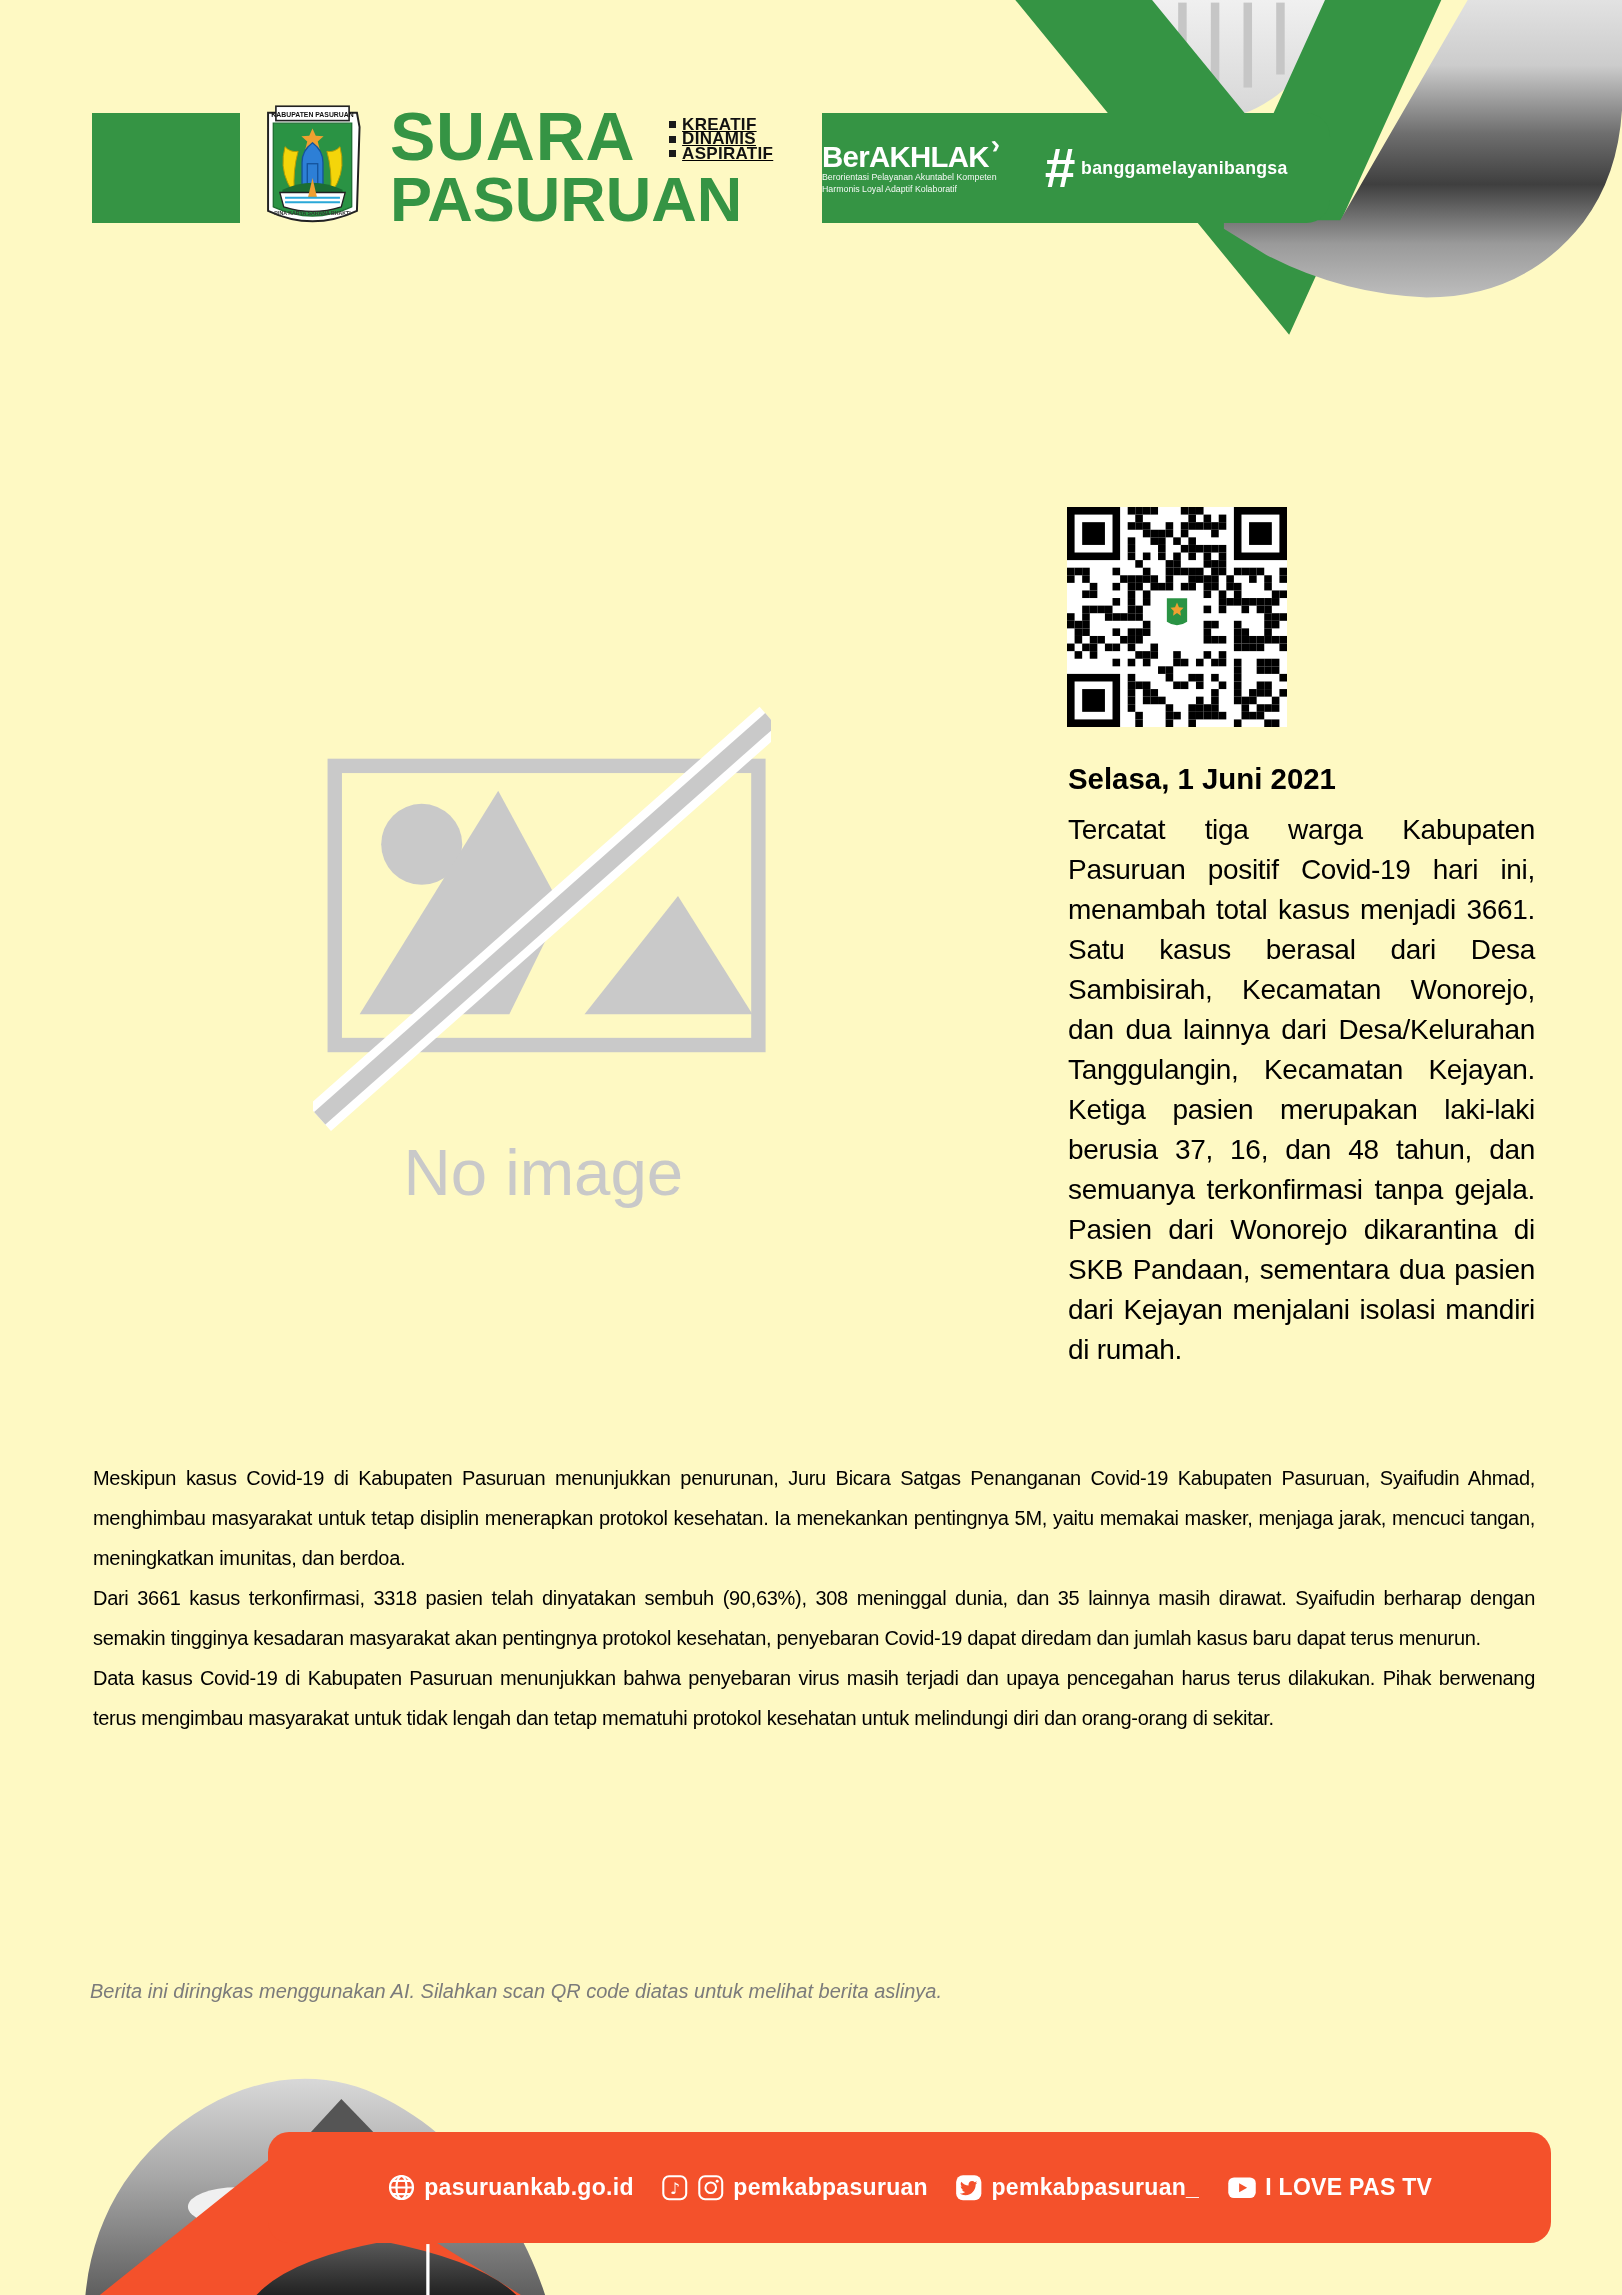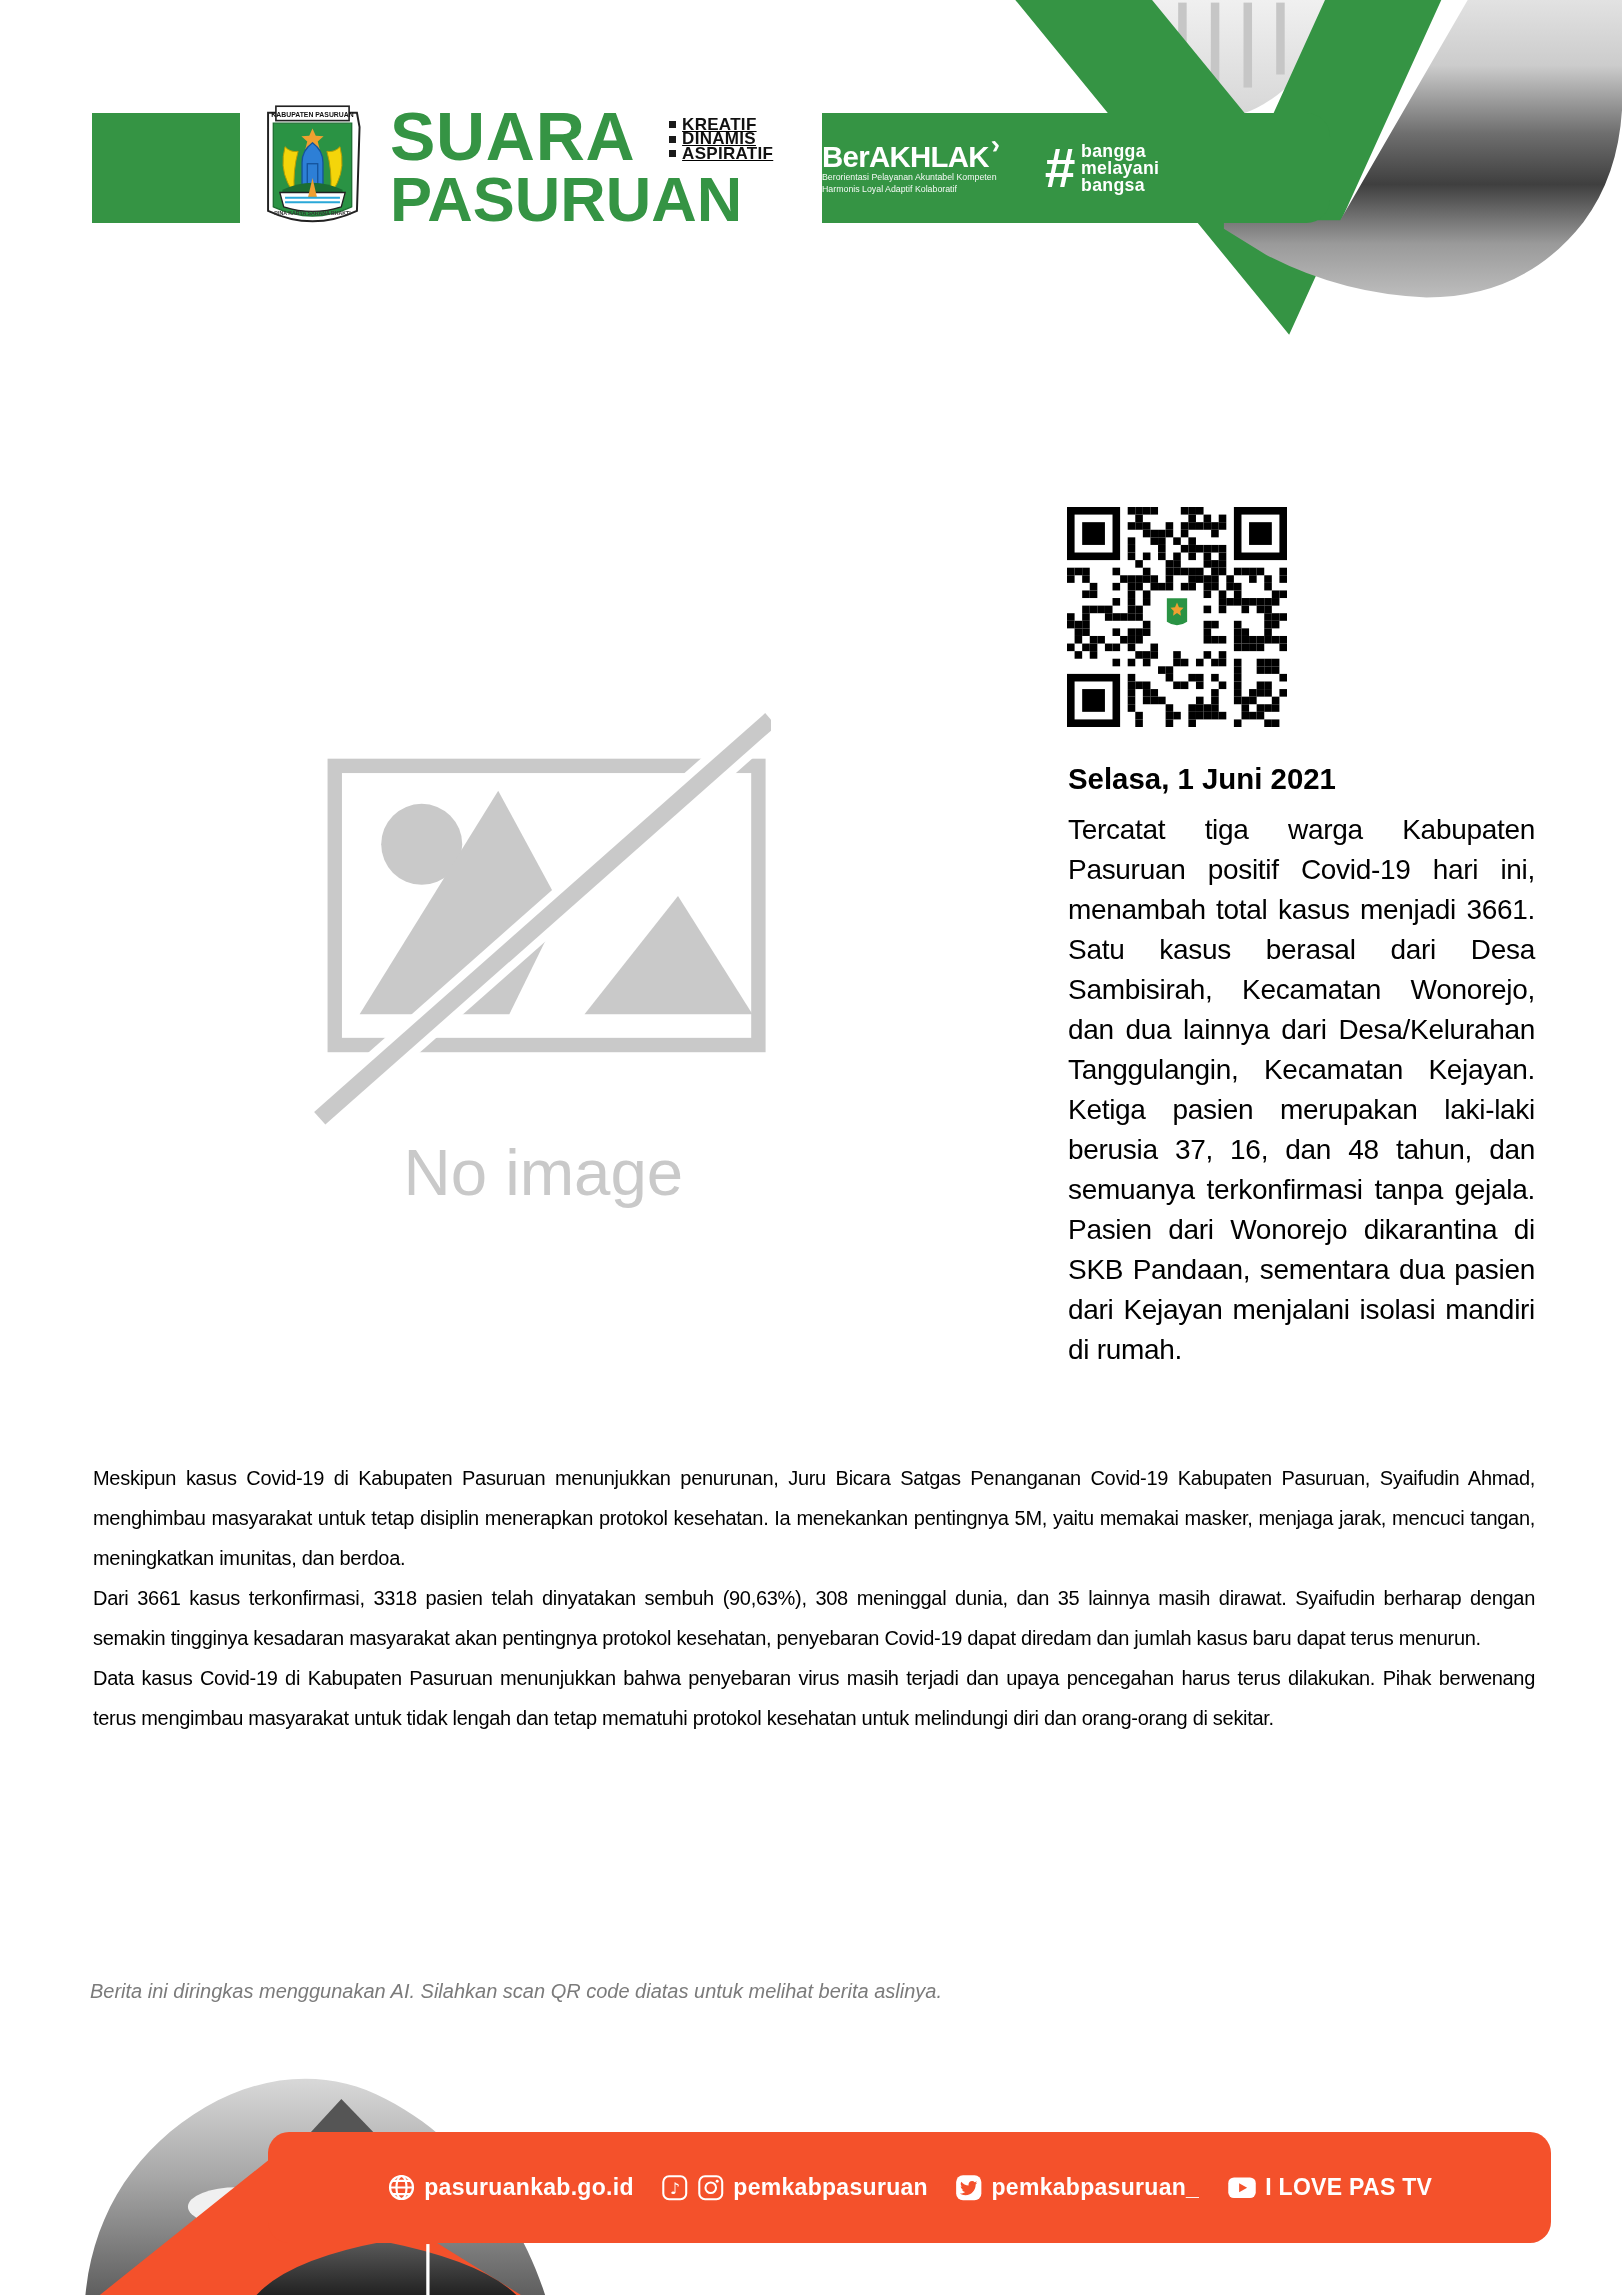--- a/index.html
+++ b/index.html
@@ -1,17 +1,17 @@
 <!DOCTYPE html>
 <html style="font-size:10.5px"><head>
 <meta charset="utf-8">
 <style>
   html,body{margin:0;padding:0;background:#e8e8e8;}
   .page{
-    position:relative;width:1623px;height:2295px;background:#ffffff;
+    position:relative;width:1623px;height:2295px;background:#fef9c3;
     overflow:hidden;font-family:"Liberation Sans",sans-serif;margin:0 auto;
   }
   .abs{position:absolute;}
 
   
   .green-block{left:92px;top:113px;width:148px;height:110px;background:#359444;}
   .shield{left:260px;top:101px;width:105px;height:132px;}
   .brand{left:390px;top:105px;width:432px;color:#359444;font-weight:800;letter-spacing:0.7px;}
   .brand .l1{font-size:68px;line-height:63px;}
   .brand .l2{font-size:63px;line-height:62px;letter-spacing:0;}
@@ -22,21 +22,21 @@
   .band-right{
     left:822px;top:113px;width:508px;height:110px;background:#359444;
     border-radius:0 23.6px 23.6px 0;display:flex;align-items:center;z-index:3;
   }
   .berakhlak{color:#fff;position:relative;width:196px;}
   .berakhlak .big{font-size:29.4px;font-weight:800;letter-spacing:-0.7px;line-height:29px;}
   .berakhlak .chev{position:absolute;right:18.3px;top:-13px;font-size:26px;font-weight:800;transform:rotate(-8deg);}
   .berakhlak .sub{font-size:8.8px;line-height:9.8px;font-weight:400;opacity:.95;margin-top:2px;}
   .hashtag{display:flex;align-items:center;margin-left:26px;color:#fff;}
   .hashtag .hash{font-size:55px;font-weight:800;font-style:italic;line-height:46px;margin-right:6.5px;}
-  .hashtag .words{display:flex;flex-direction:column;}
+  .hashtag .words{display:flex;flex-direction:row;}
   .hashtag .words span{font-size:17.7px;font-weight:800;line-height:17px;letter-spacing:0.3px;}
   .hdr-art{left:949px;top:0;width:674px;height:366px;z-index:1;}
 
   
   .title{
     left:105px;top:327px;width:1413px;text-align:center;color:#000;
     font-size:56px;font-weight:700;line-height:68px;letter-spacing:-0.7px;
   }
 
   

